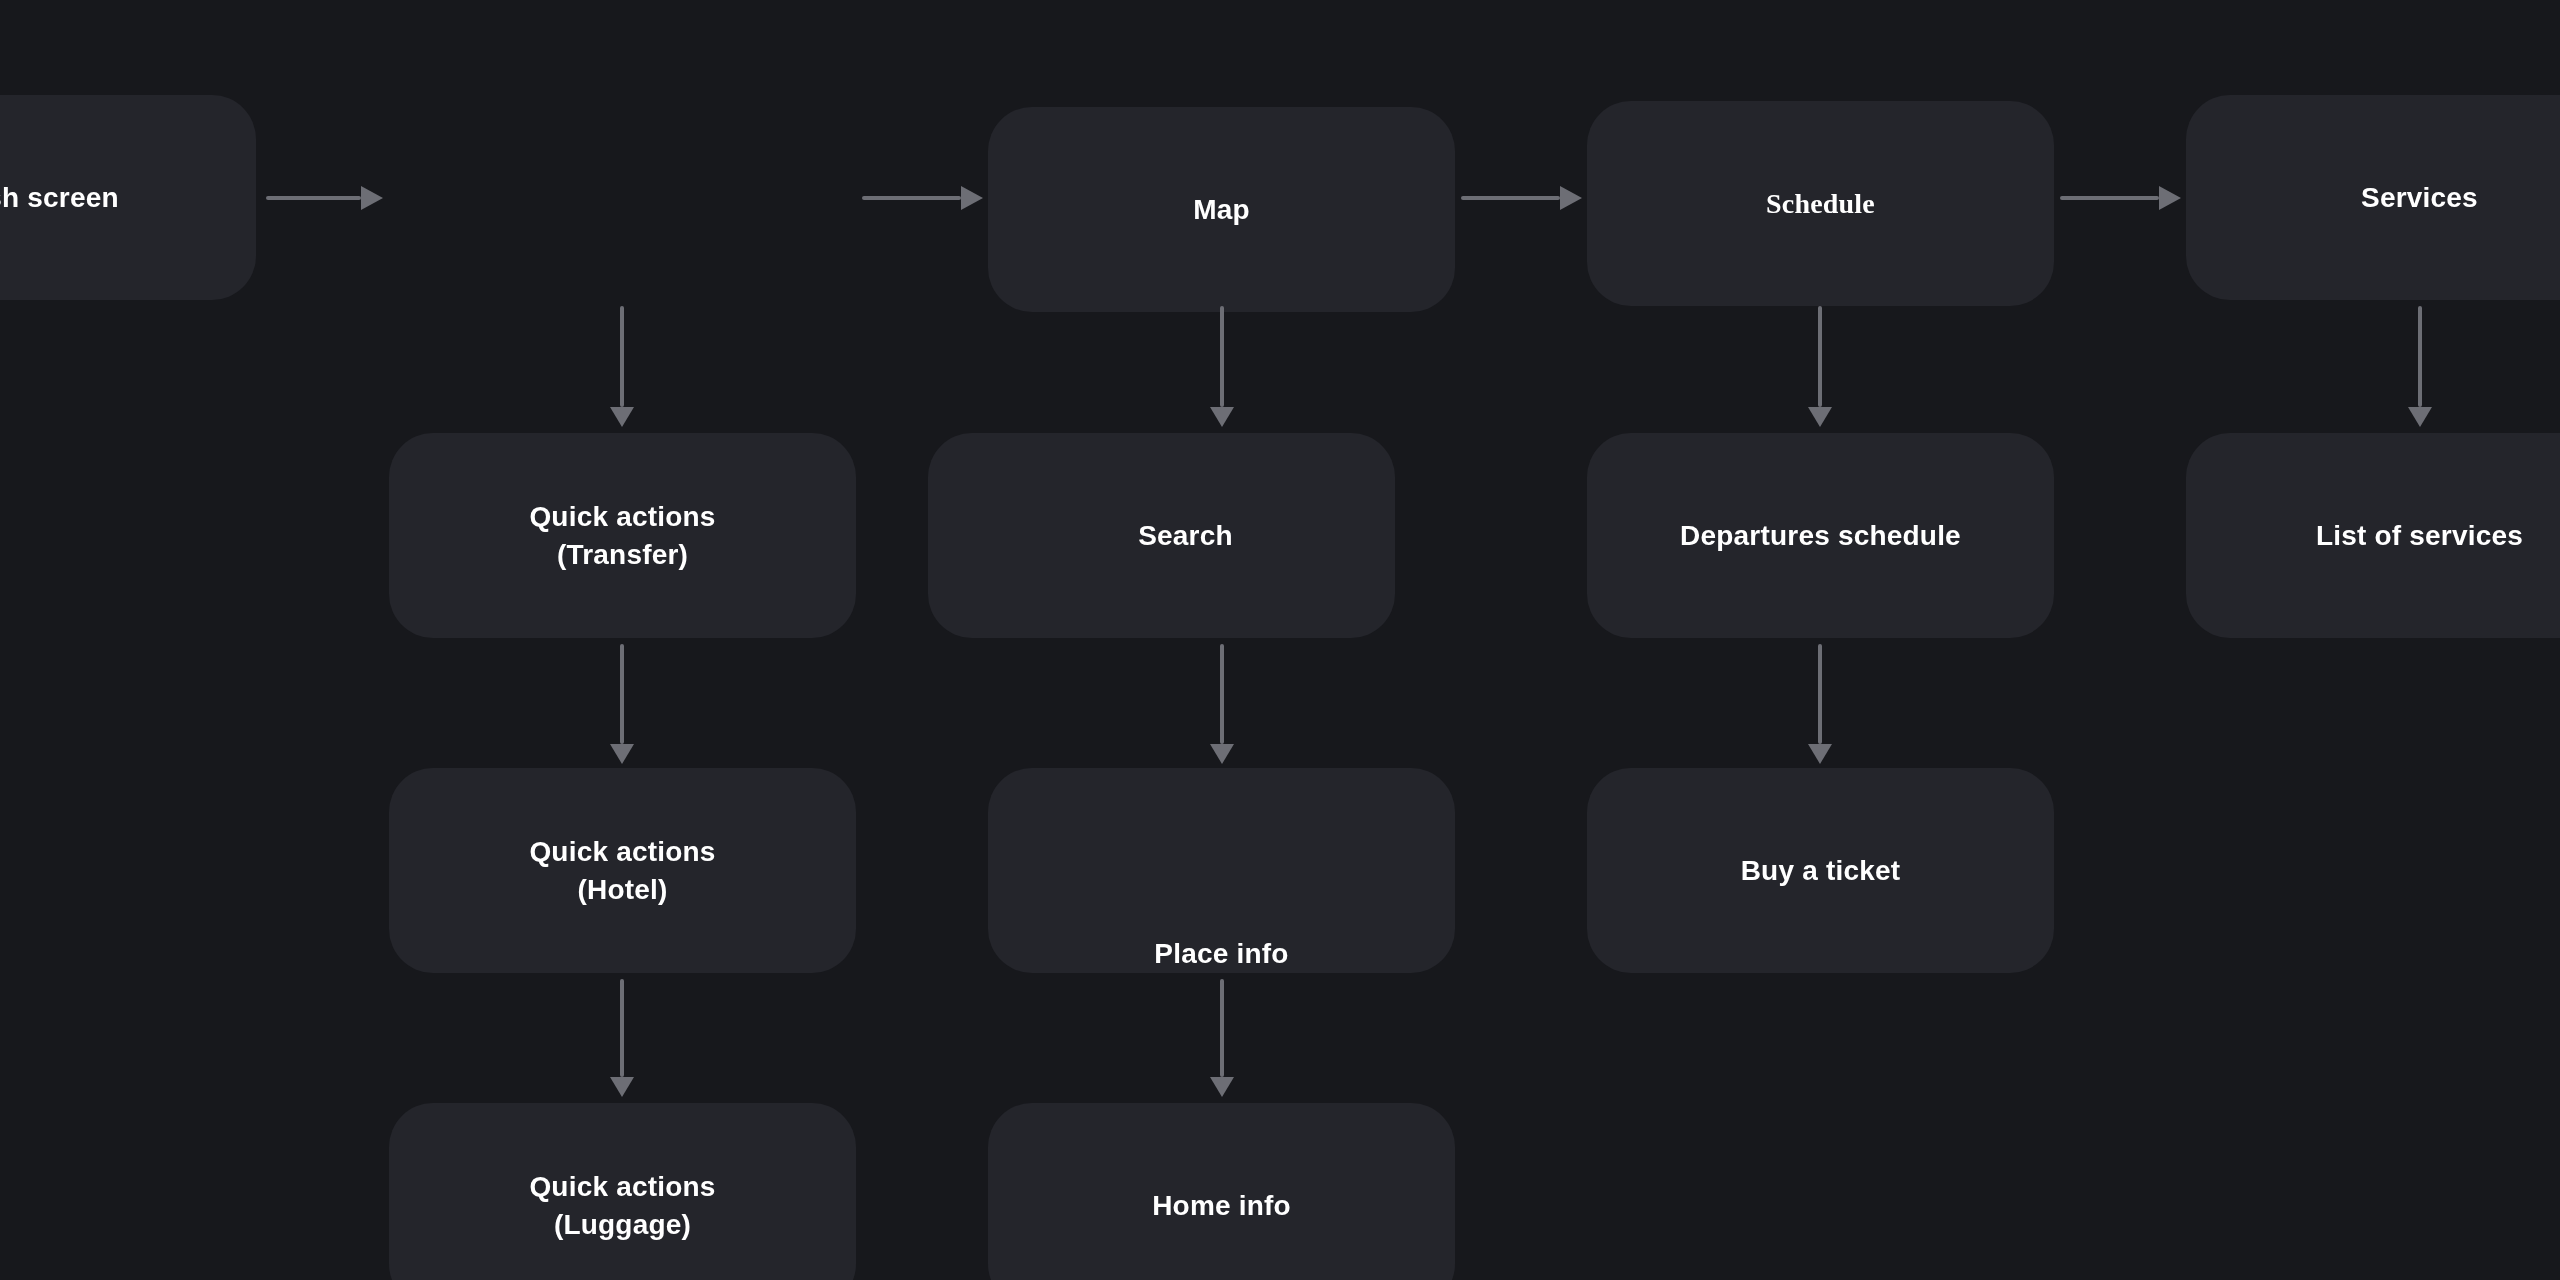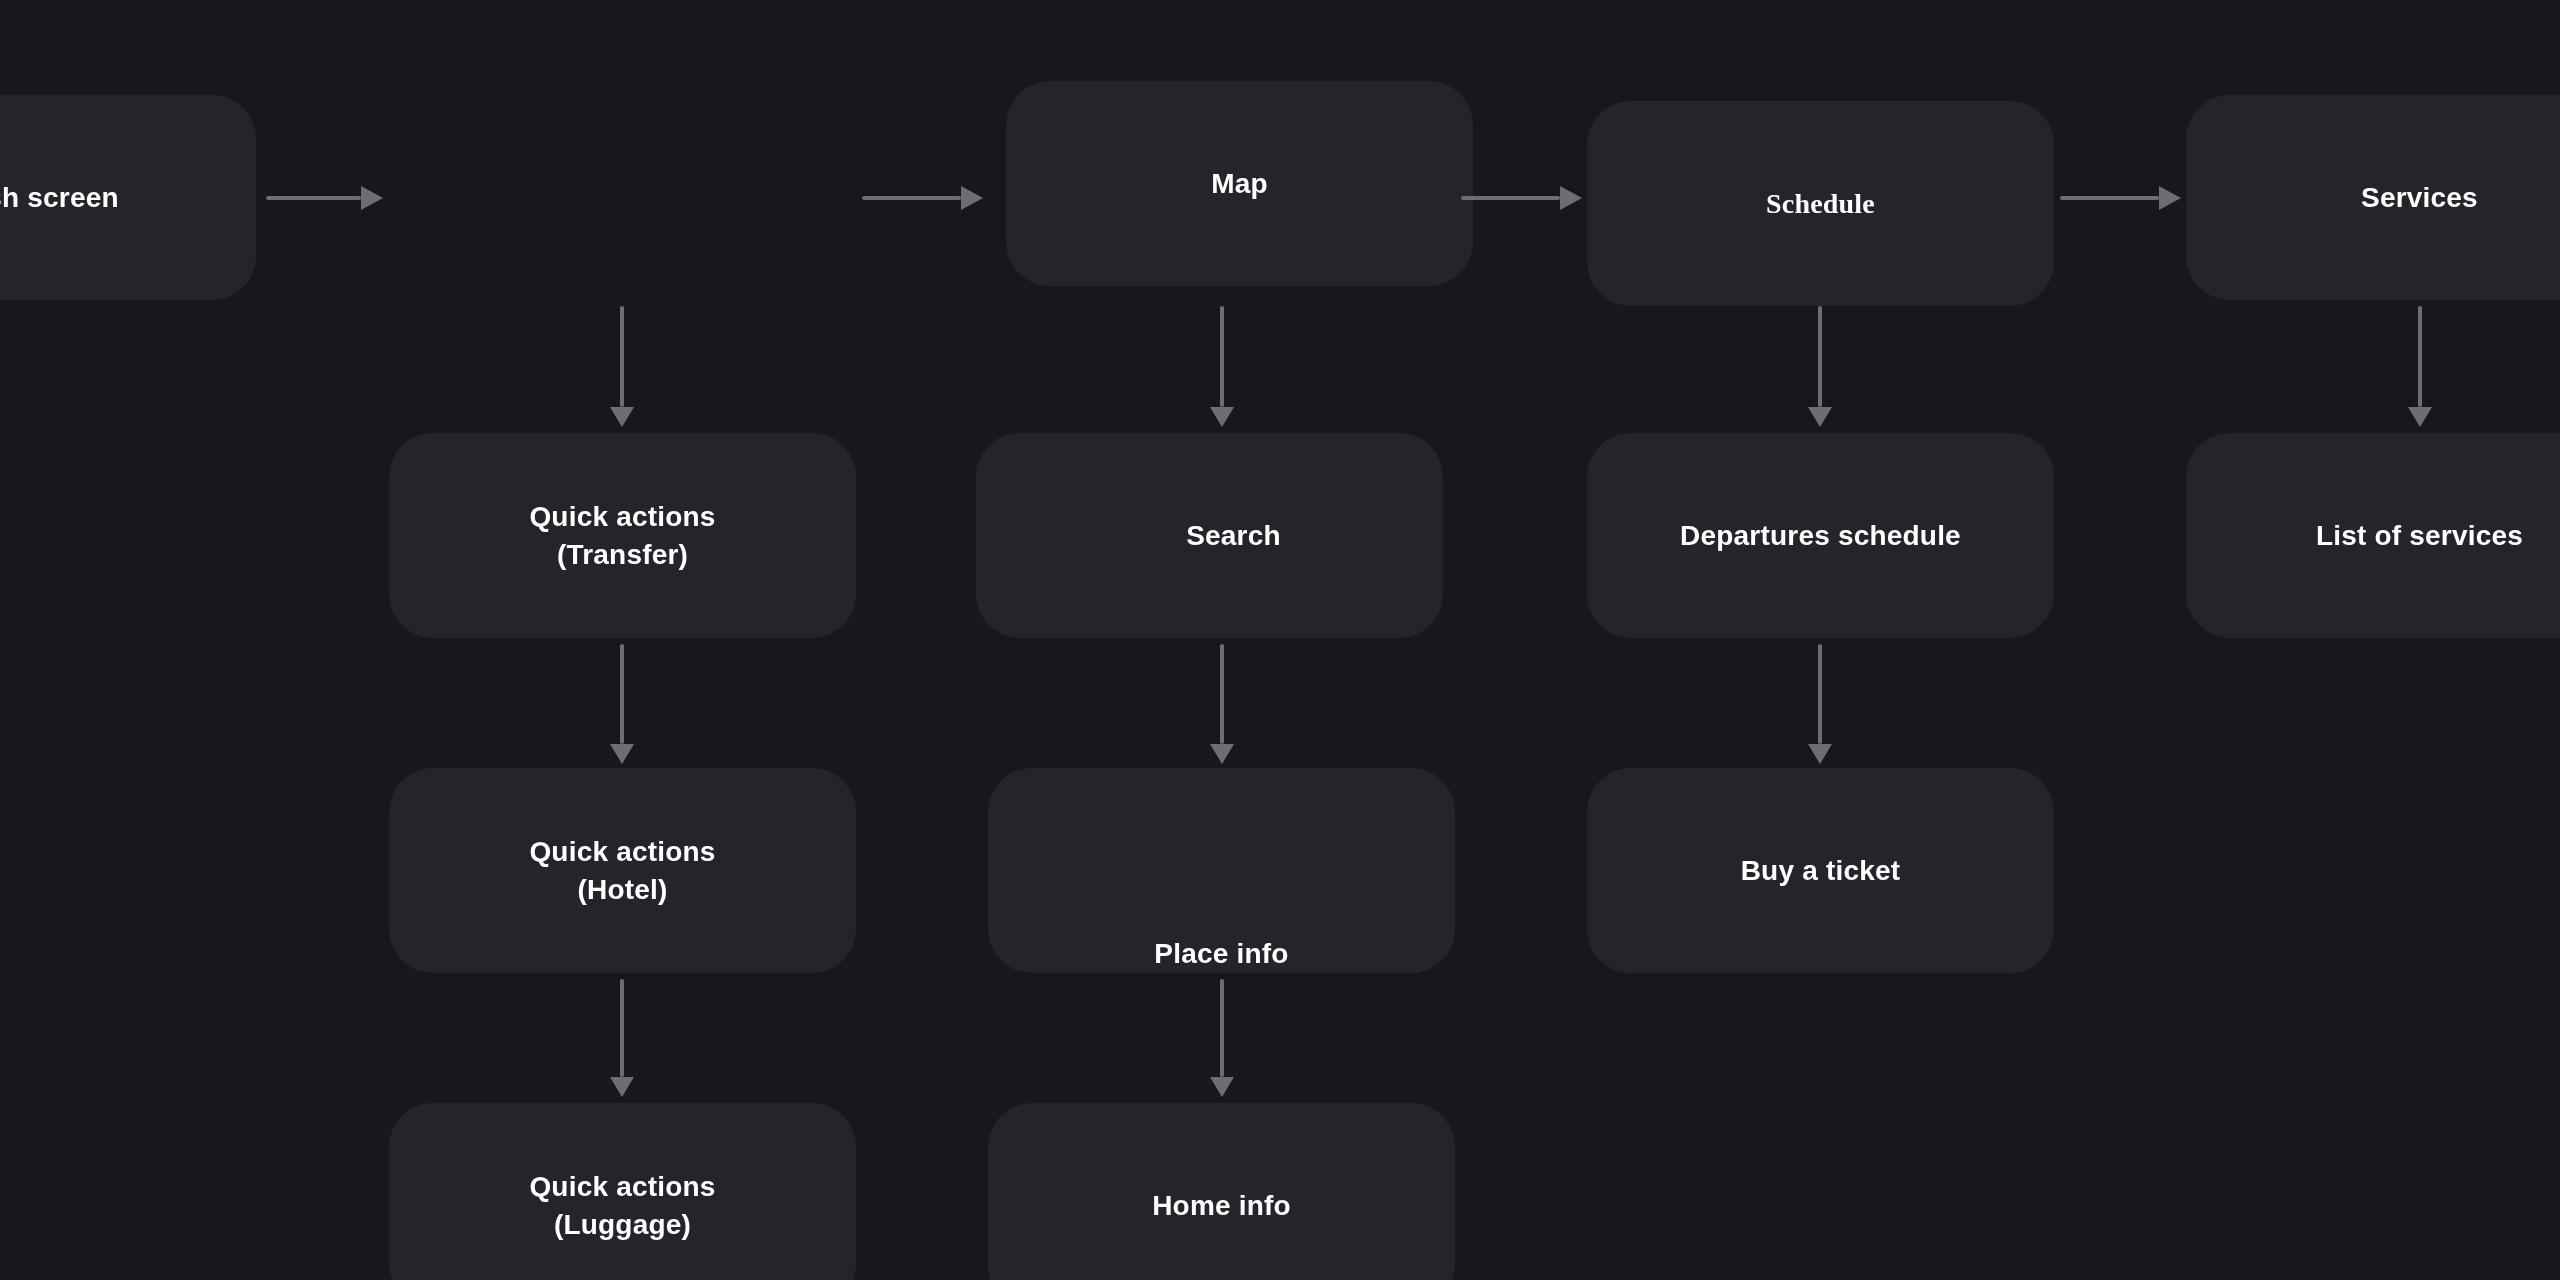--- a/index.html
+++ b/index.html
@@ -71,35 +71,35 @@
   }
 </style>
 </head>
 <body>
 
 <div class="canvas">
 
   <div class="node" style="left:-211px; top:95px;">
     <span class="node-label">Splash screen</span>
   </div>
-  <div class="node" style="left:988px; top:81px;margin-left:18px;">
+  <div class="node" style="left:988px; top:107px;">
     <span class="node-label">Map</span>
   </div>
   <div class="node" style="left:1587px; top:101px;font-family:Liberation Serif, serif;">
     <span class="node-label">Schedule</span>
   </div>
   <div class="node" style="left:2186px; top:95px;">
     <span class="node-label">Services</span>
   </div>
 
   <div class="node" style="left:389px; top:433px;">
     <span class="node-label">Quick actions
 (Transfer)</span>
   </div>
-  <div class="node" style="left:976px; top:433px;padding-left:48px;">
+  <div class="node" style="left:928px; top:433px;padding-left:48px;">
     <span class="node-label">Search</span>
   </div>
   <div class="node" style="left:1587px; top:433px;justify-content:center;">
     <span class="node-label">Departures schedule</span>
   </div>
   <div class="node" style="left:2186px; top:433px;">
     <span class="node-label">List of services</span>
   </div>
 
   <div class="node" style="left:389px; top:768px;">

